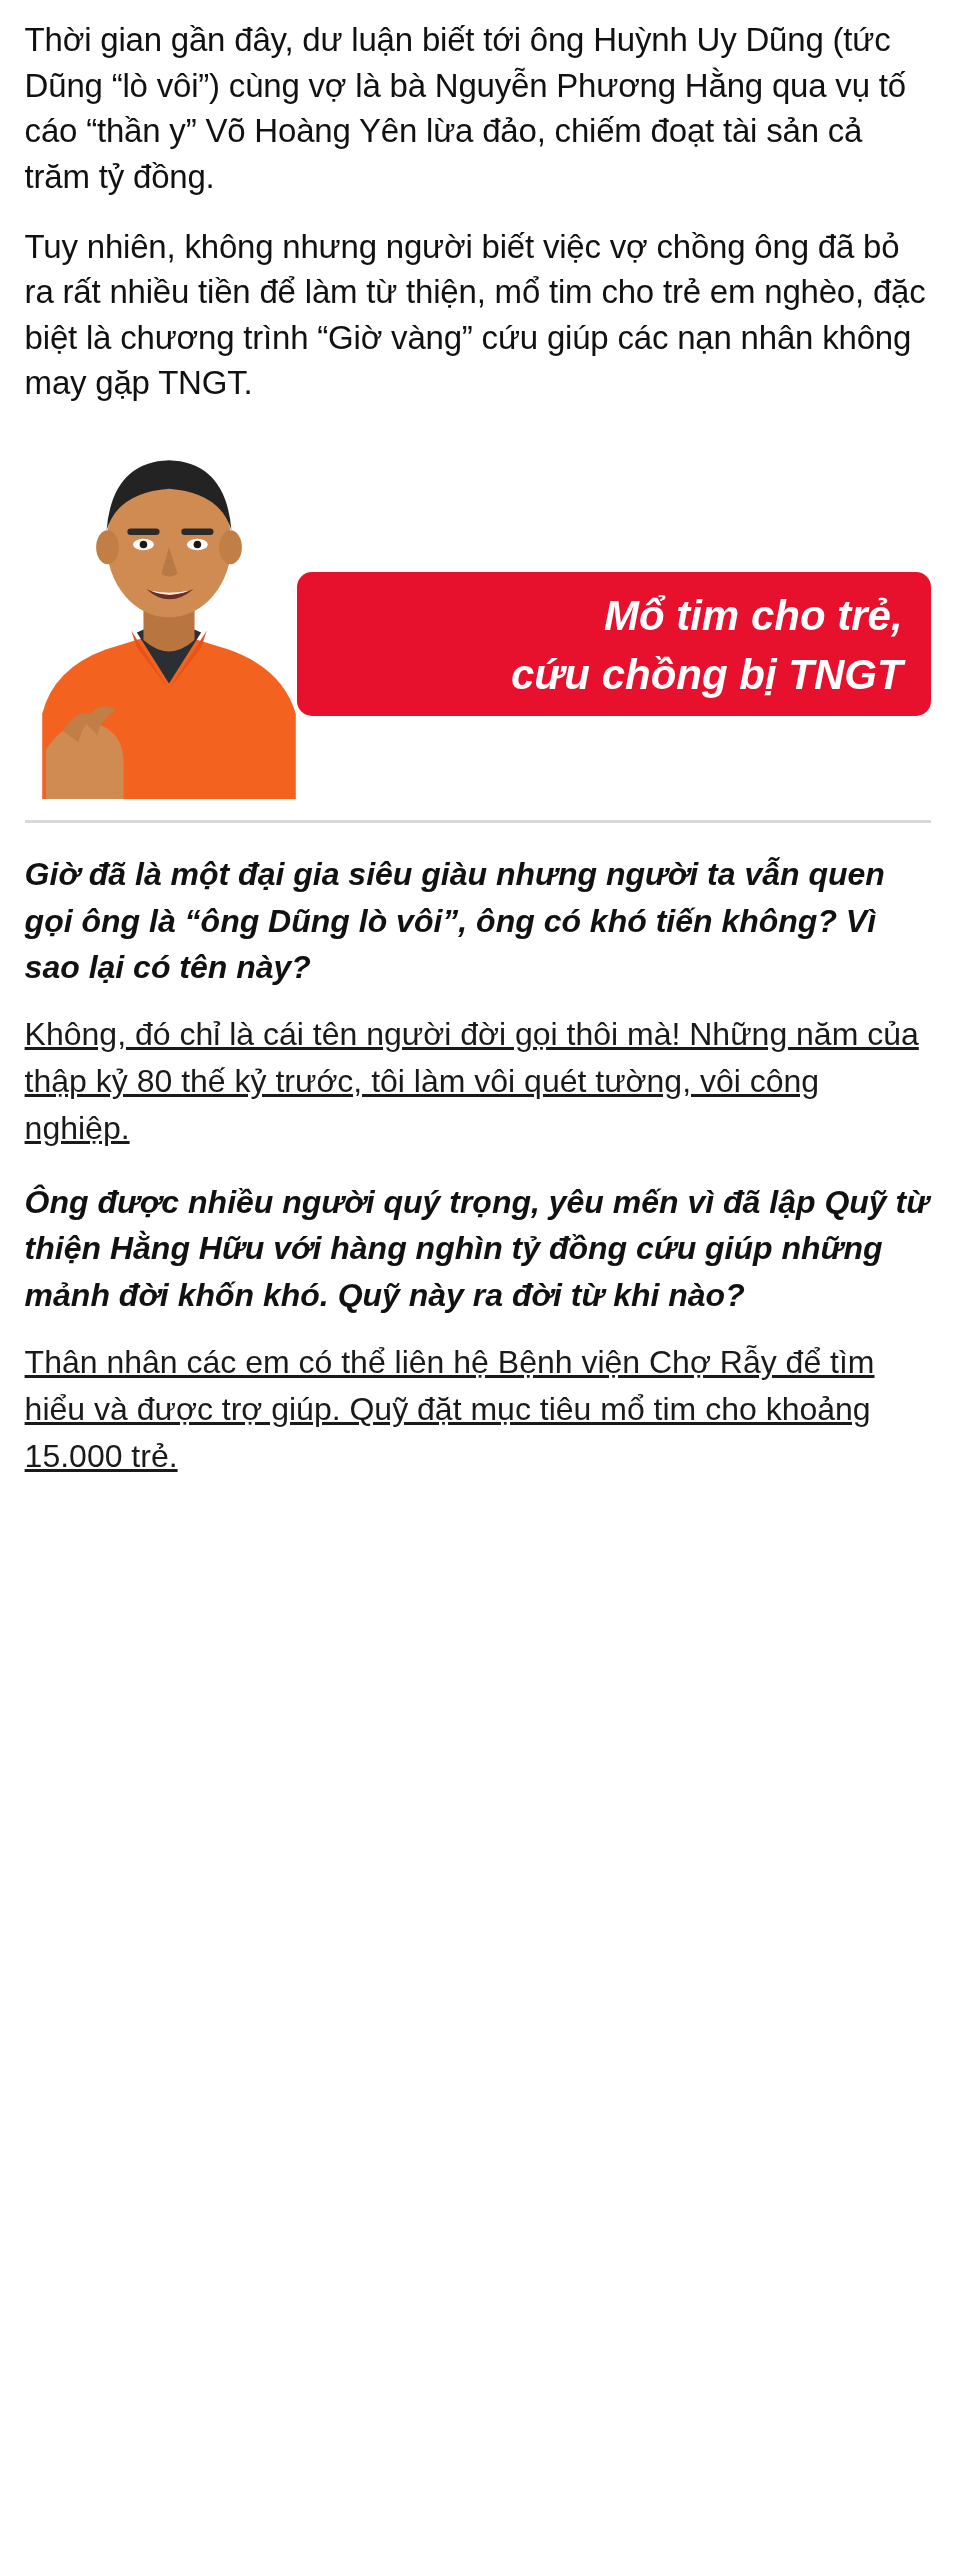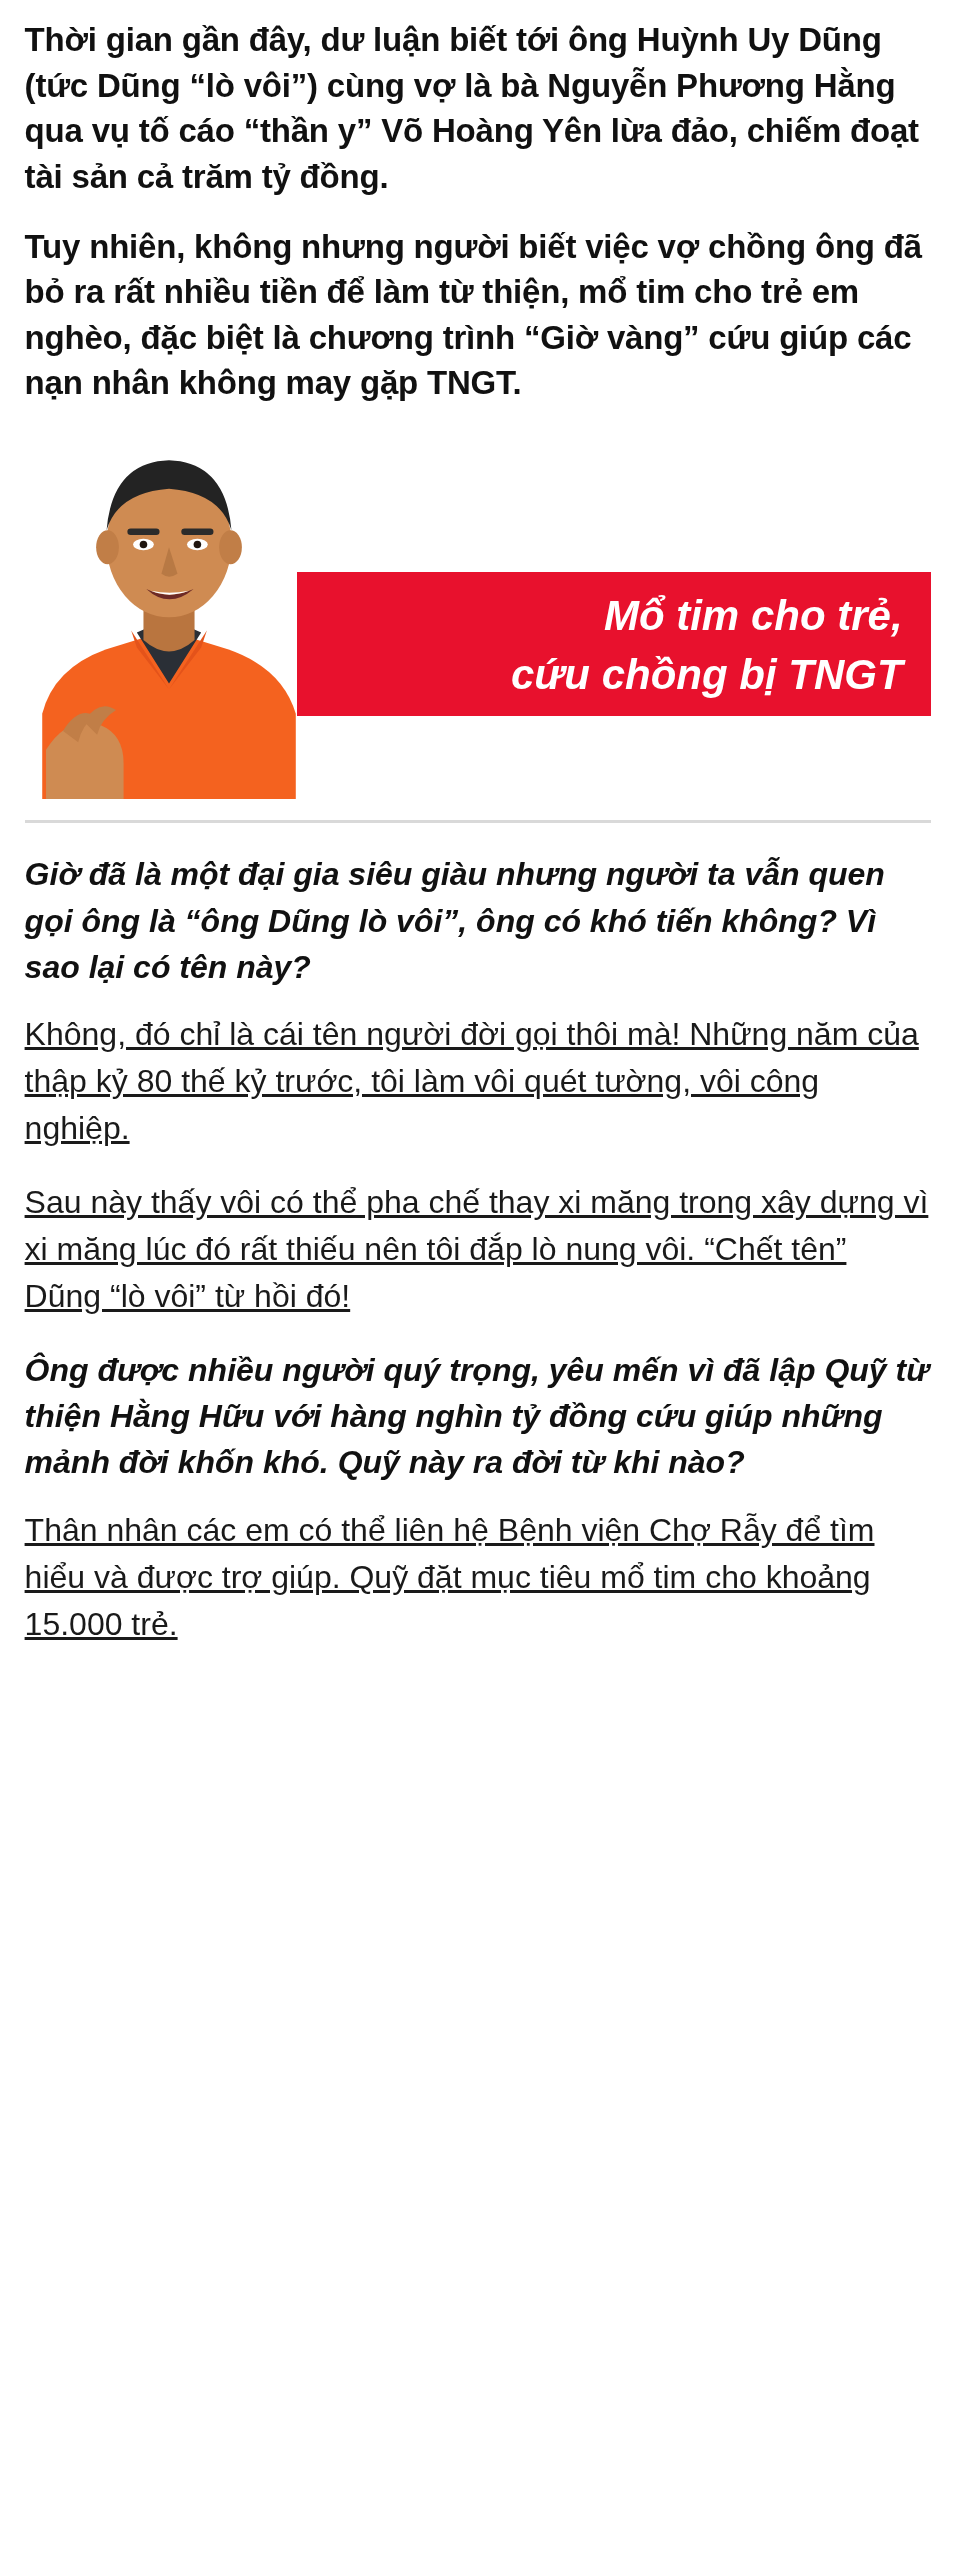--- a/index.html
+++ b/index.html
@@ -16,21 +16,21 @@
   }
   .page {
     width: 955px;
     min-height: 2576px;
     padding: 17px 24.6px 19px 24.6px;
     background: #ffffff;
   }
 
   
   .intro {
-    font-weight: bold;
+    font-weight: normal;
     font-size: 33px;
     line-height: 1.38;
     letter-spacing: -0.2px;
     color: #111111;
   }
   .intro p { margin: 0 0 24.6px 0; }
 
   
   .photo-block {
     position: relative;
@@ -51,20 +51,21 @@
 
   .banner {
     position: absolute;
     left: 272px;
     top: 142px;
     width: 634px;
     height: 144px;
     background: #e8112d;
     color: #ffffff;
     padding: 13.2px 28px 9.5px 32px;
+    border-radius: 15px;
   }
   .banner .line {
     font-weight: bold;
     font-style: italic;
     font-size: 42px;
     line-height: 1.42;
     text-align: right;
     white-space: nowrap;
   }
 
@@ -151,21 +152,20 @@
     </div>
 
   </div>
 
   <div class="rule"></div>
 
   <div class="qa">
 
     <p class="question">Giờ đã là một đại gia siêu giàu nhưng người ta vẫn quen gọi ông là “ông Dũng lò vôi”, ông có khó tiến không? Vì sao lại có tên này?</p>
     <p class="answer">Không, đó chỉ là cái tên người đời gọi thôi mà! Những năm của thập kỷ 80 thế kỷ trước, tôi làm vôi quét tường, vôi công nghiệp.</p>
-    <p class="answer">Sau này thấy vôi có thể pha chế thay xi măng trong xây dựng vì xi măng lúc đó rất thiếu nên tôi đắp lò nung vôi. “Chết tên” Dũng “lò vôi” từ  hồi đó!</p>
 
     <p class="question spaced">Ông được nhiều người quý trọng, yêu mến vì đã lập Quỹ từ thiện Hằng Hữu với hàng nghìn tỷ đồng cứu giúp những mảnh đời khốn khó. Quỹ này ra đời từ khi nào?</p>
     <p class="answer">Thân nhân các em có thể liên hệ Bệnh viện Chợ Rẫy để tìm hiểu và được trợ giúp. Quỹ đặt mục tiêu mổ tim cho khoảng 15.000 trẻ.</p>
 
   </div>
 
 </div>
 
 
 </body></html>

